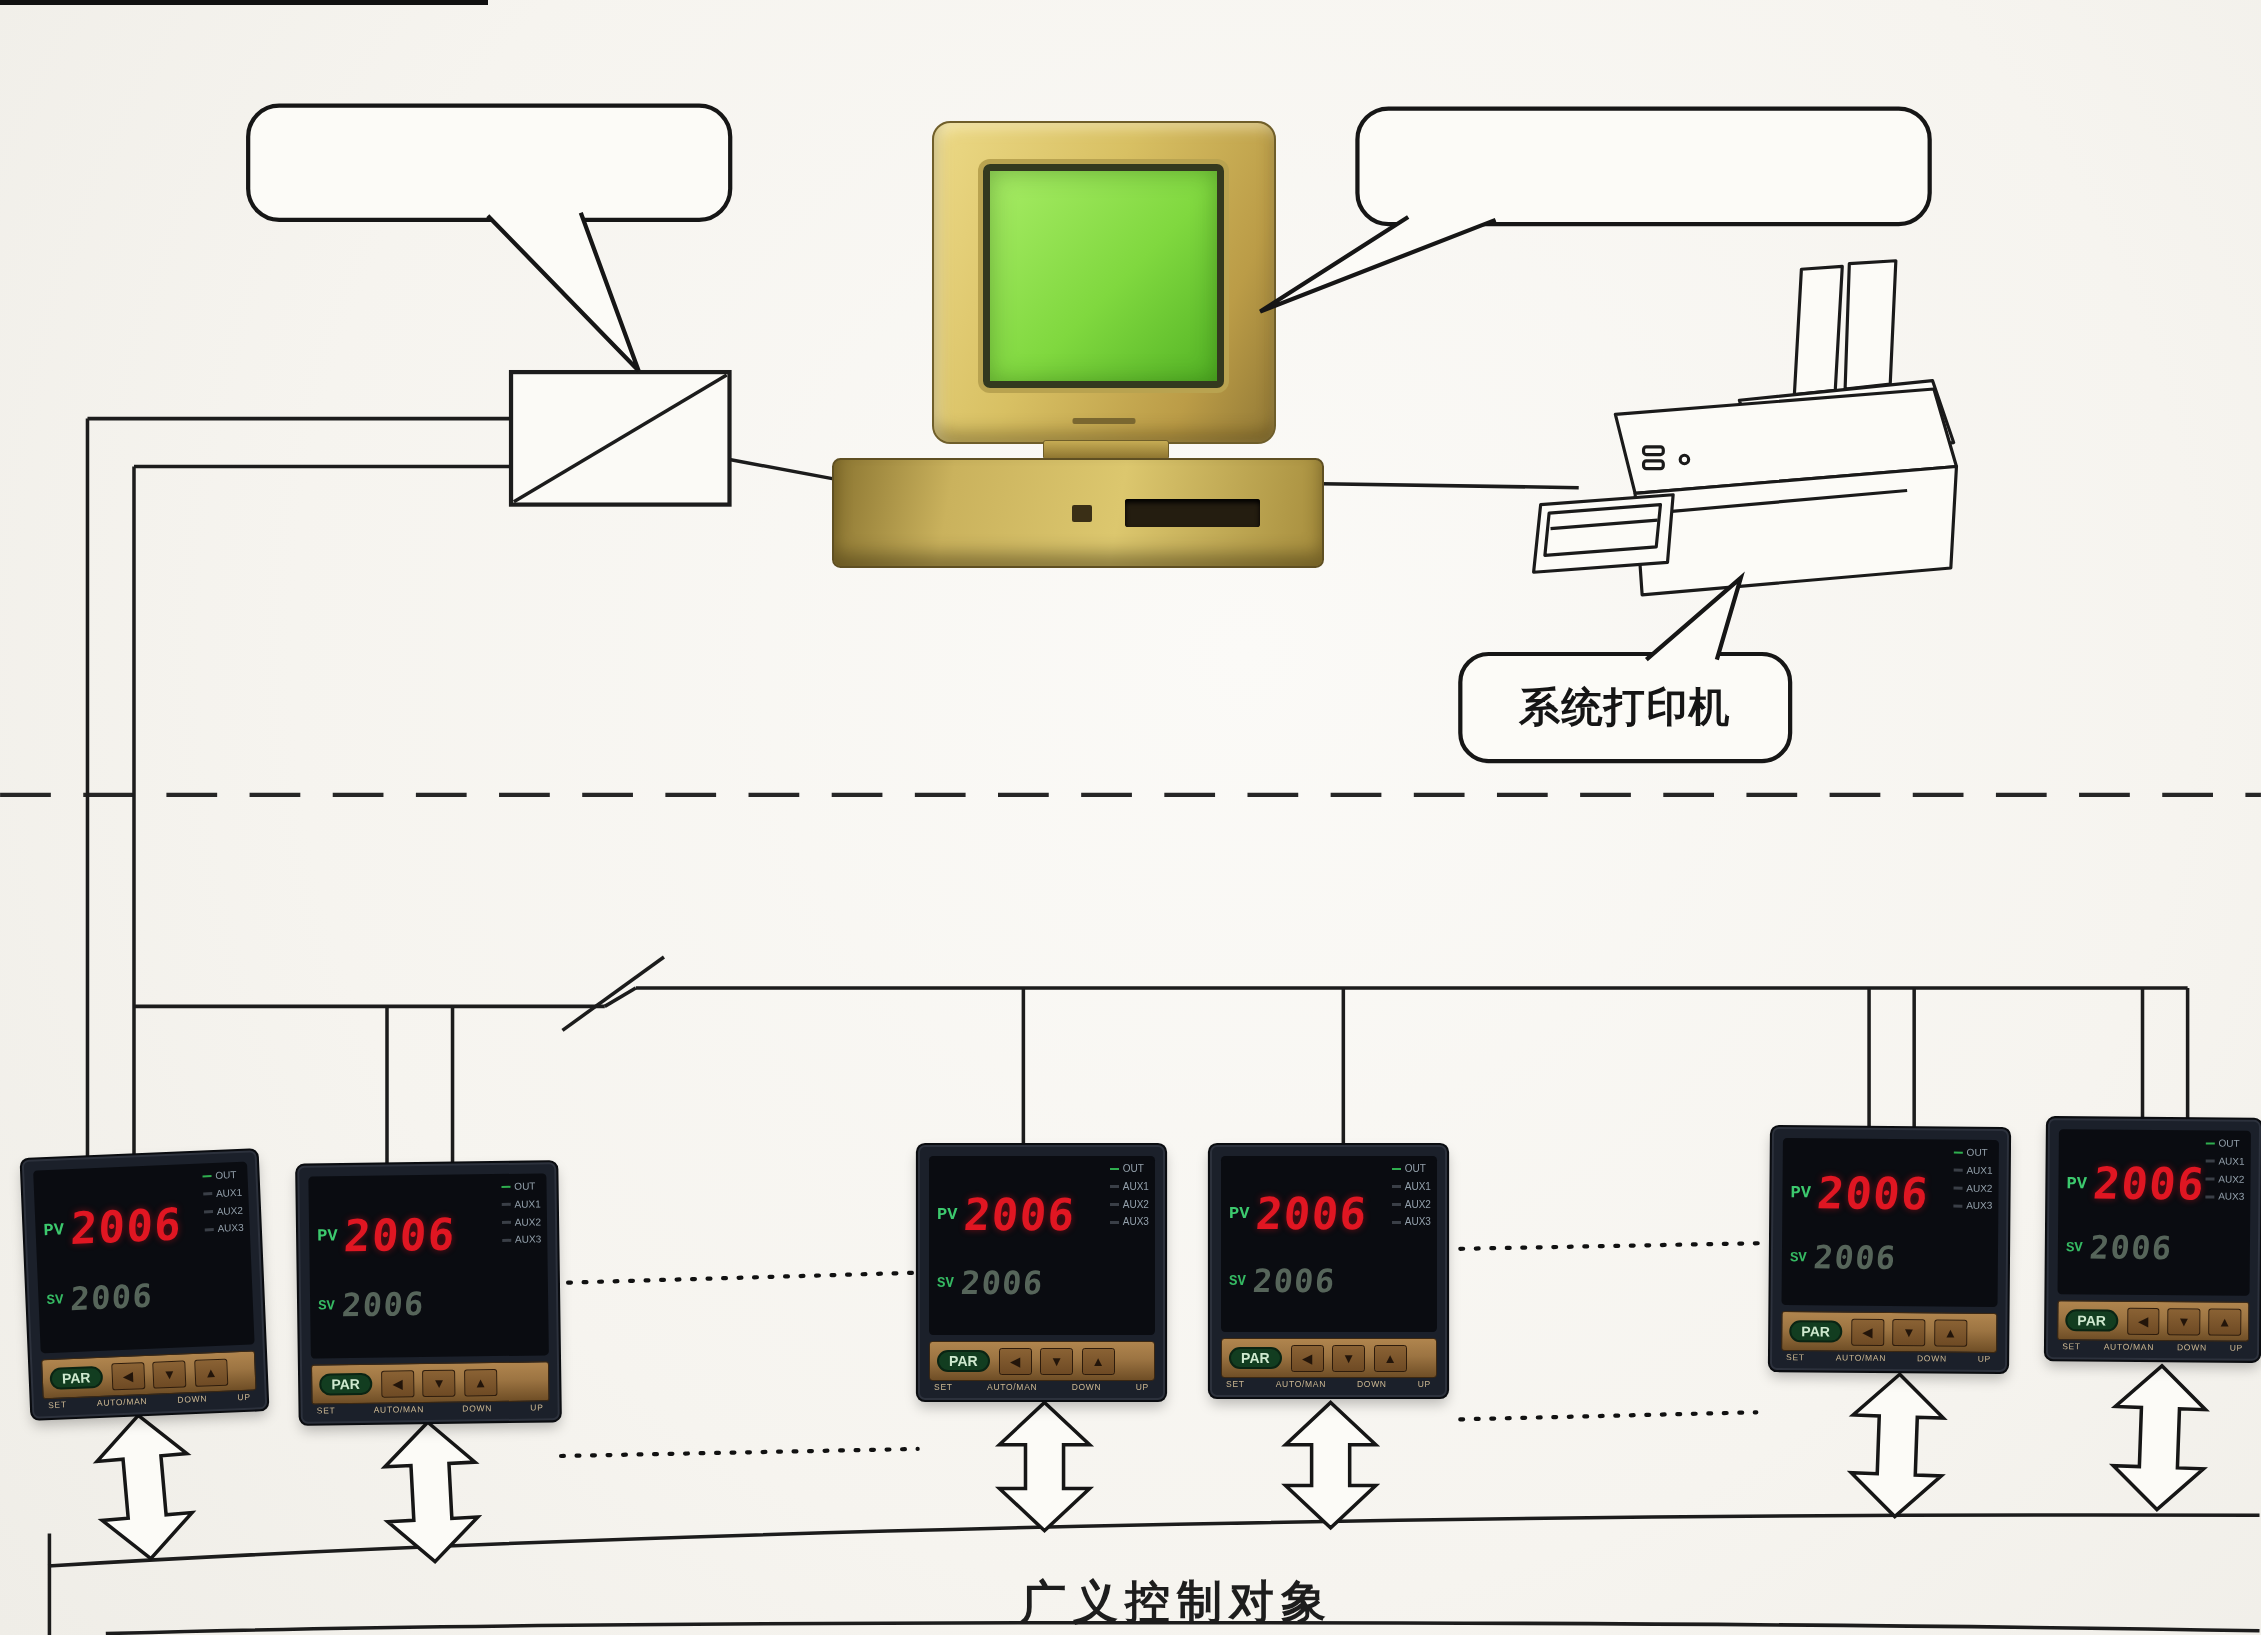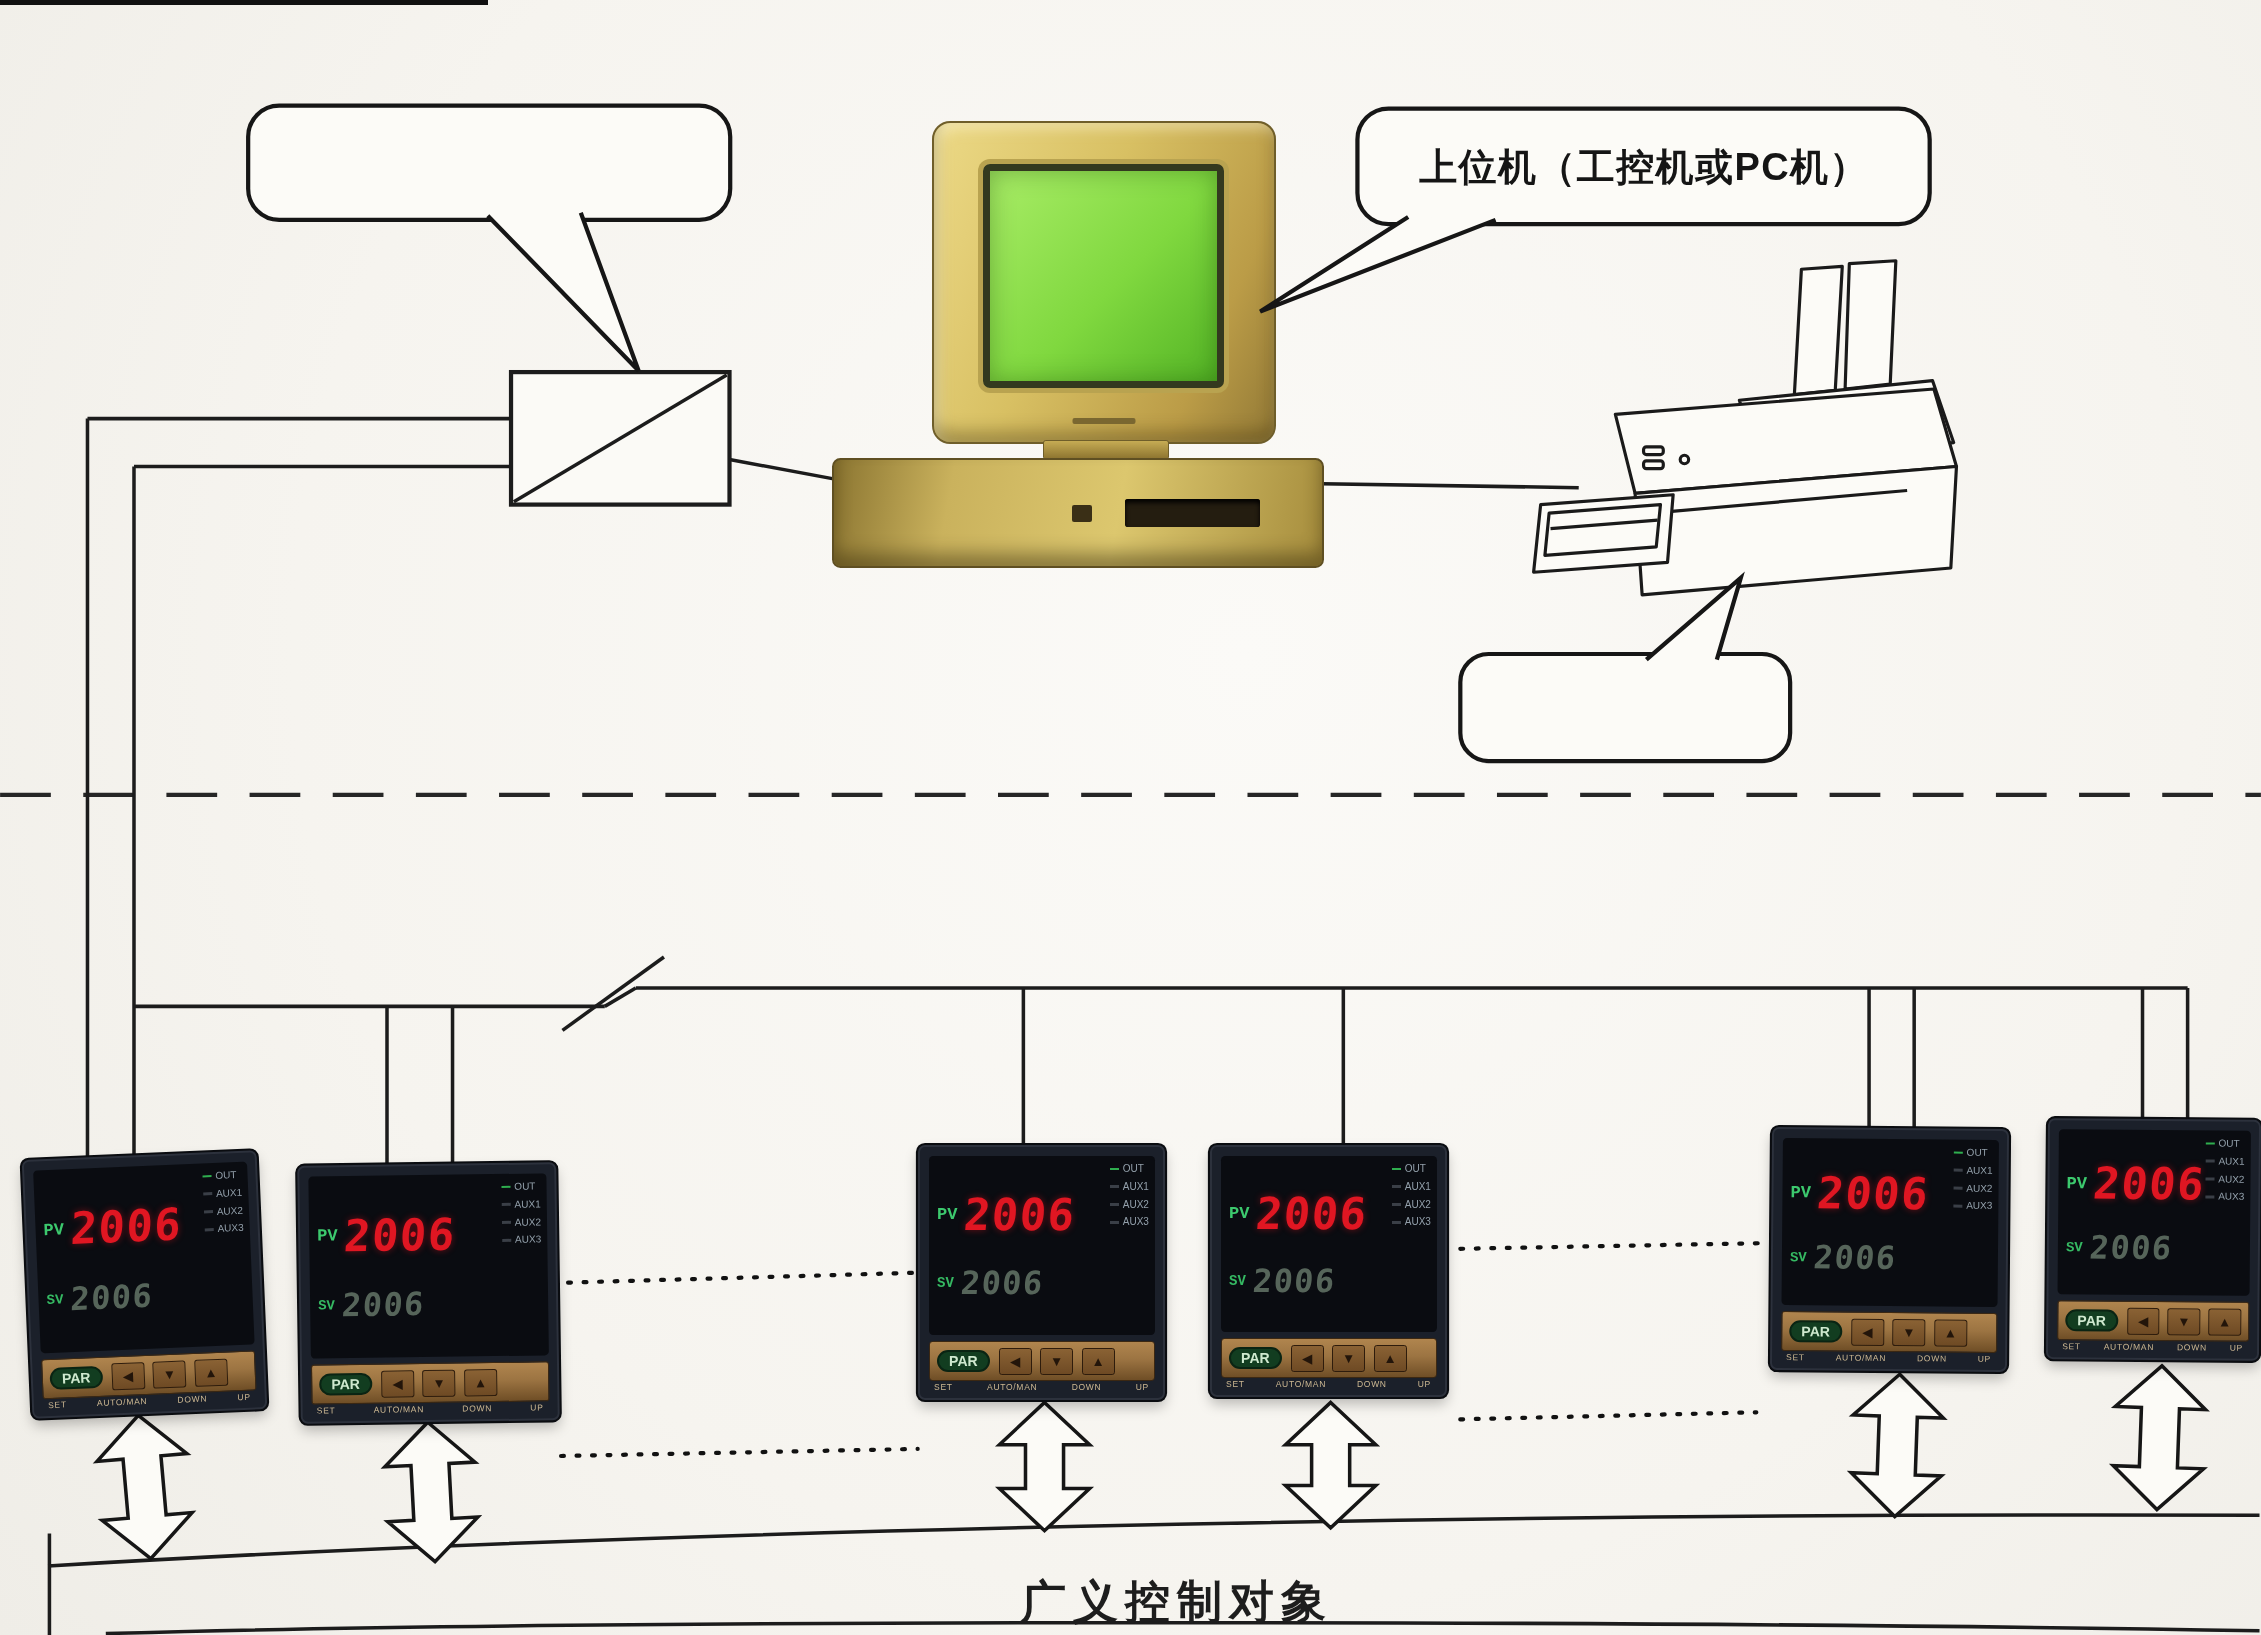--- a/index.html
+++ b/index.html
@@ -438,17 +438,17 @@
     <g fill="#fcfbf7" stroke="#161616" stroke-width="6">
       <rect x="1926" y="154" width="812" height="164" rx="44"></rect>
       <path d="M 2122 312 L 1788 442 L 1998 308"></path>
     </g>
     <g fill="#fcfbf7" stroke="#161616" stroke-width="6">
       <rect x="2072" y="928" width="468" height="152" rx="40"></rect>
       <path d="M 2336 936 L 2470 820 L 2436 936"></path>
     </g>
   </svg>
 
-  <div class="bubble-text" style="left:1358px;top:109px;width:572px;height:116px;font-size:38px;">上位机（工控机或PC机）</div>
+  <div class="bubble-text" style="left:1460px;top:654px;width:330px;height:107px;font-size:41px;">系统打印机</div>
 
   <div id="bottom-label">广义控制对象</div>
 </div>
 
 
 </body></html>

